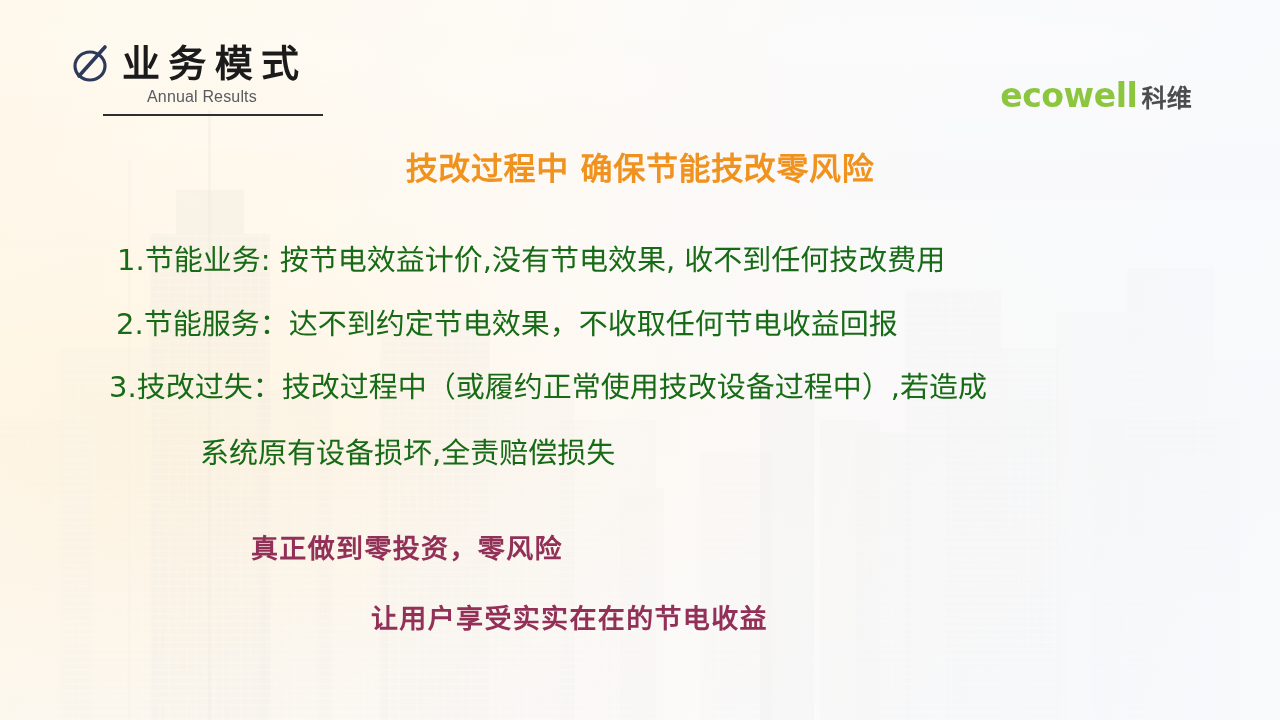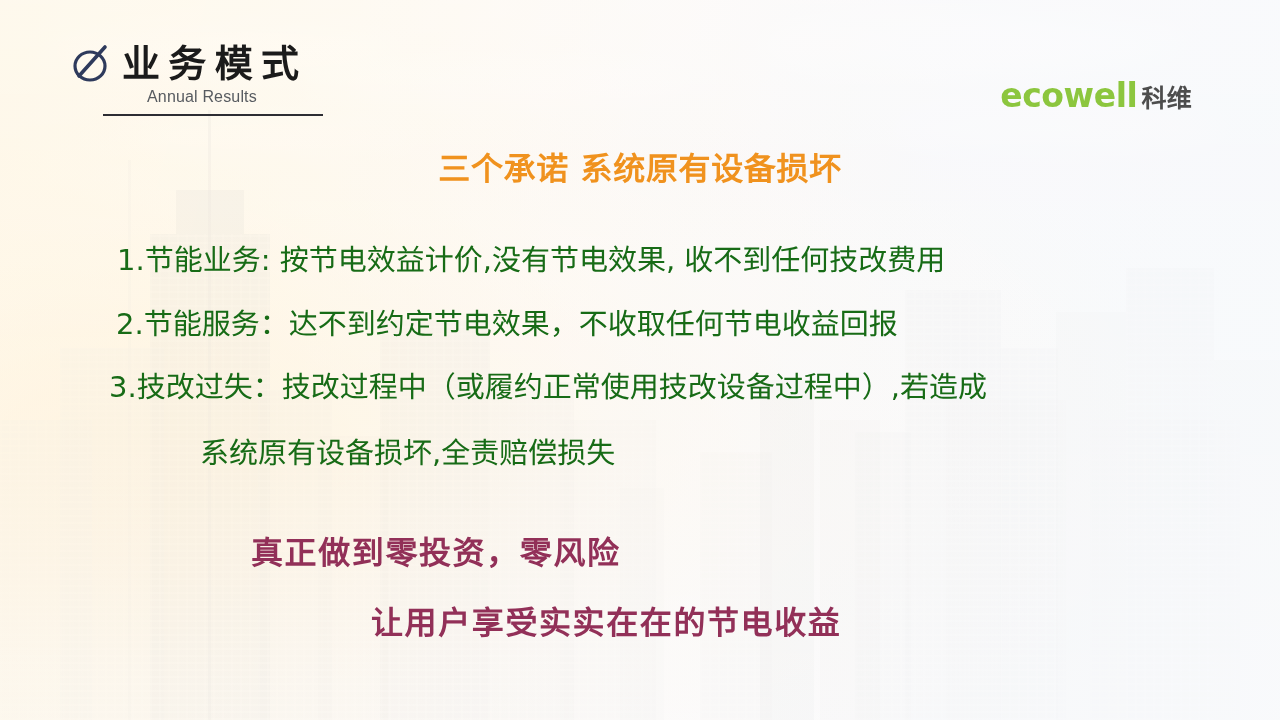--- a/index.html
+++ b/index.html
@@ -174,21 +174,21 @@
     white-space:nowrap;
     font-family:"DejaVu Sans","Liberation Sans",sans-serif;
   }
   .body-line.l1 { position:absolute; left:117px; top:0px; }
   .body-line.l2 { position:absolute; left:116px; top:64px;text-align:right; }
   .body-line.l3 { position:absolute; left:109px; top:127px; }
   .body-line.l4 { position:absolute; left:200px; top:193px; }
 
   .closing { position:absolute; left:0; right:0; top:527px; }
   .close-line {
-    font-size:32px; font-weight:bold;
+    font-size:27px; font-weight:bold;
     color:#923058;
     letter-spacing:.05em;
     white-space:nowrap;
     font-family:"DejaVu Sans","Liberation Sans",sans-serif;
   }
   .close-line.c1 { position:absolute; left:251px; top:0px; }
   .close-line.c2 { position:absolute; left:371px; top:70px; }
 </style>
 </head>
 <body>
@@ -255,21 +255,21 @@
     <div class="hdr-sub">Annual Results</div>
 
     <div class="hdr-rule"></div>
   </div>
 
   <div class="brand">
     <span class="brand-en">ecowell</span>
     <span class="brand-cn">科维</span>
   </div>
 
-  <div class="headline">三个承诺  系统原有设备损坏</div>
+  <div class="headline">技改过程中  确保节能技改零风险</div>
 
   <div class="body-list">
     <div class="body-line l1">1.节能业务: 按节电效益计价,没有节电效果, 收不到任何技改费用</div>
     <div class="body-line l2">2.节能服务：达不到约定节电效果，不收取任何节电收益回报</div>
     <div class="body-line l3">3.技改过失：技改过程中（或履约正常使用技改设备过程中）,若造成</div>
     <div class="body-line l4">系统原有设备损坏,全责赔偿损失</div>
   </div>
 
   <div class="closing">
     <div class="close-line c1">真正做到零投资，零风险</div>

